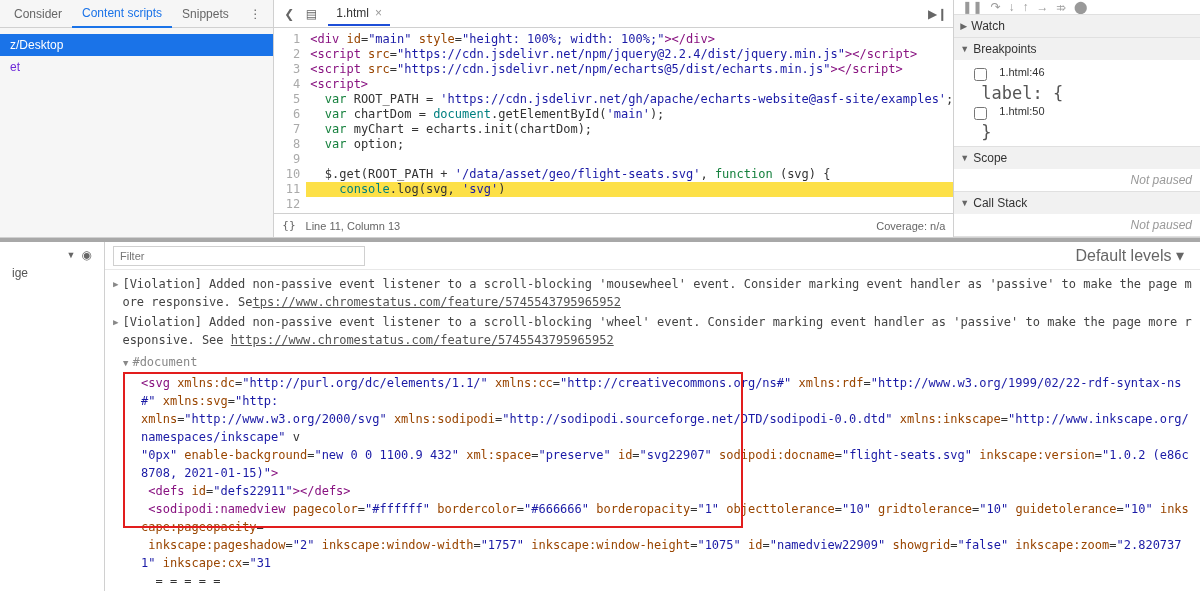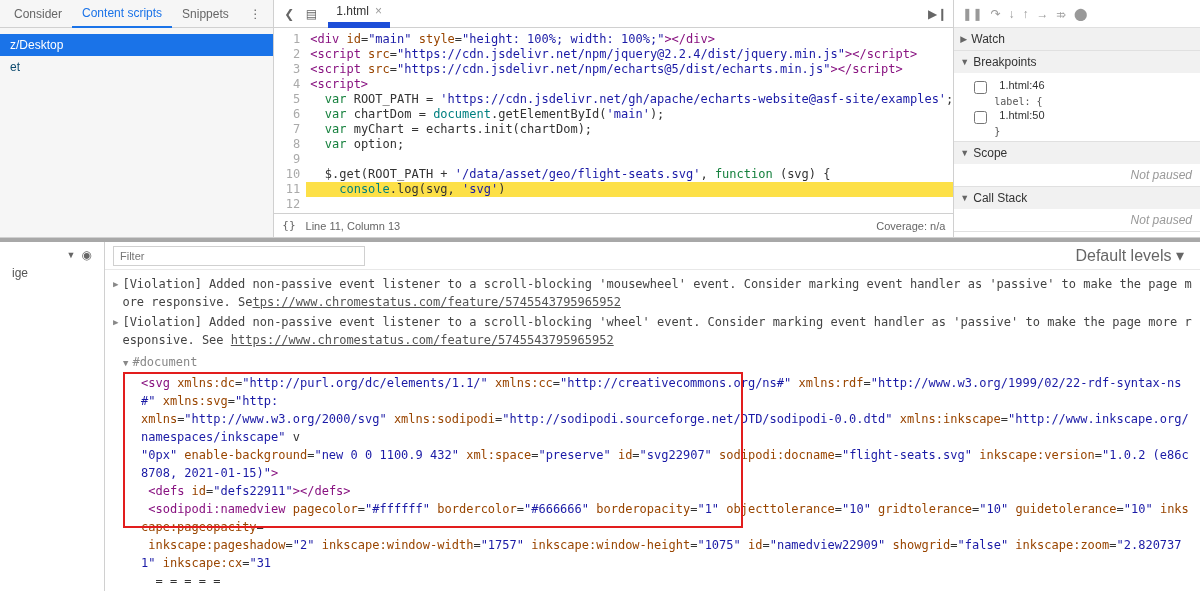--- a/index.html
+++ b/index.html
@@ -4,28 +4,28 @@
 <style>
 * { box-sizing: border-box; margin: 0; padding: 0; }
 body { font-family: "Segoe UI", Arial, sans-serif; font-size: 12px; color: #333; background: #fff; width: 1200px; height: 591px; overflow: hidden; position: relative; }
 .top-panels { display: flex; height: 238px; border-bottom: 1px solid #d0d0d0; }
 .left-nav { width: 288px; border-right: 1px solid #d0d0d0; background: #f6f6f6; display:flex; flex-direction:column;}
 .nav-tabs { display: flex; align-items: center; height: 28px; border-bottom: 1px solid #d0d0d0; padding: 0 4px; }
 .nav-tab { padding: 6px 10px; font-size: 12px; color: #666; cursor: pointer; }
 .nav-tab.active { color: #1a73e8; border-bottom: 2px solid #1a73e8; }
 .dots { margin-left: auto; padding: 4px 8px; color: #666; cursor: pointer; }
 .tree { padding: 6px 0; }
-.tree-item { padding: 4px 10px; font-size: 12px; color: #0c4a6e; cursor: pointer; }
+.tree-item { padding: 4px 10px; font-size: 12px; color: #6d28d9; cursor: pointer; }
 .tree-item.selected { background: #1a73e8; color: #fff; }
 
 .editor-pane { flex: 1; display: flex; flex-direction: column; border-right: 1px solid #d0d0d0; }
 .editor-top { display: flex; align-items: center; height: 28px; border-bottom: 1px solid #d0d0d0; padding: 0 6px; }
 .editor-nav-icons { display: flex; gap: 4px; align-items: center; }
 .icon-btn { width: 18px; height: 18px; display: flex; align-items: center; justify-content: center; color: #666; cursor: pointer; }
-.editor-tab { margin-left: 8px; padding: 4px 8px; font-size: 12px; display: flex; align-items: center; gap: 6px; border-bottom: 6px solid #1d4ed8; }
+.editor-tab { margin-left: 8px; padding: 4px 8px; font-size: 12px; display: flex; align-items: center; gap: 6px; border-bottom: 2px solid #1d4ed8; }
 .editor-tab .close { color: #999; cursor: pointer; }
 .editor-top .spacer { flex: 1; }
 .play-icon { color: #666; cursor: pointer; }
 
 .code-area { flex: 1; display: flex; font-family: Consolas, Menlo, monospace; font-size: 12px; overflow: hidden; }
 .gutter { width: 32px; text-align: right; color: #aaa; padding: 4px 6px 4px 0; background: #fff; }
 .gutter div { height: 15px; line-height: 15px; }
 .code { flex: 1; padding: 4px 0; white-space: pre; line-height: 15px; overflow: hidden; }
 .code div { height: 15px; padding-left: 4px; }
 .code .hl { background: #fde047; }
@@ -42,21 +42,21 @@
 
 .right-pane { width: 258px; background: #fff; font-size: 12px; display:flex; flex-direction:column;}
 .debug-toolbar { height: 28px; display: flex; align-items: center; gap: 8px; padding: 0 8px; border-bottom:1px solid #e0e0e0; color:#999; }
 .debug-section { border-bottom: 1px solid #e0e0e0; }
 .debug-header { display: flex; align-items: center; padding: 4px 6px; background: #f1f1f1; cursor: pointer; gap:4px;}
 .debug-header .tri { font-size: 9px; color: #666; }
 .debug-body { padding: 4px 6px 4px 20px; }
 .bp-item { display: flex; align-items: flex-start; gap: 12px; padding: 2px 0; }
 .bp-item input { margin-top: 2px; }
 .bp-label { font-size: 11px; }
-.bp-sub { font-family: Consolas, monospace; font-size: 10px; color: #555; margin-left:20px;}
+.bp-sub { font-family: Consolas, monospace; font-size: 17px; color: #555; margin-left:7px;}
 .not-paused { text-align: right; color: #999; font-style: italic; padding: 4px 8px; }
 
 .console-panel { display: flex; height: 353px; border-top: 4px solid #a8a8a8;}
 .console-left { width: 105px; border-right: 1px solid #d0d0d0; padding:6px 4px;}
 .console-left .row{display:flex; align-items:center; gap:6px; justify-content:flex-end; padding-right:8px;}
 .eye{ color:#666;}
 .tri2{font-size:9px; color:#666;}
 .console-left-item{ padding:4px 8px; color:#555; }
 
 .console-main { flex: 1; display:flex; flex-direction:column; overflow:hidden;}

